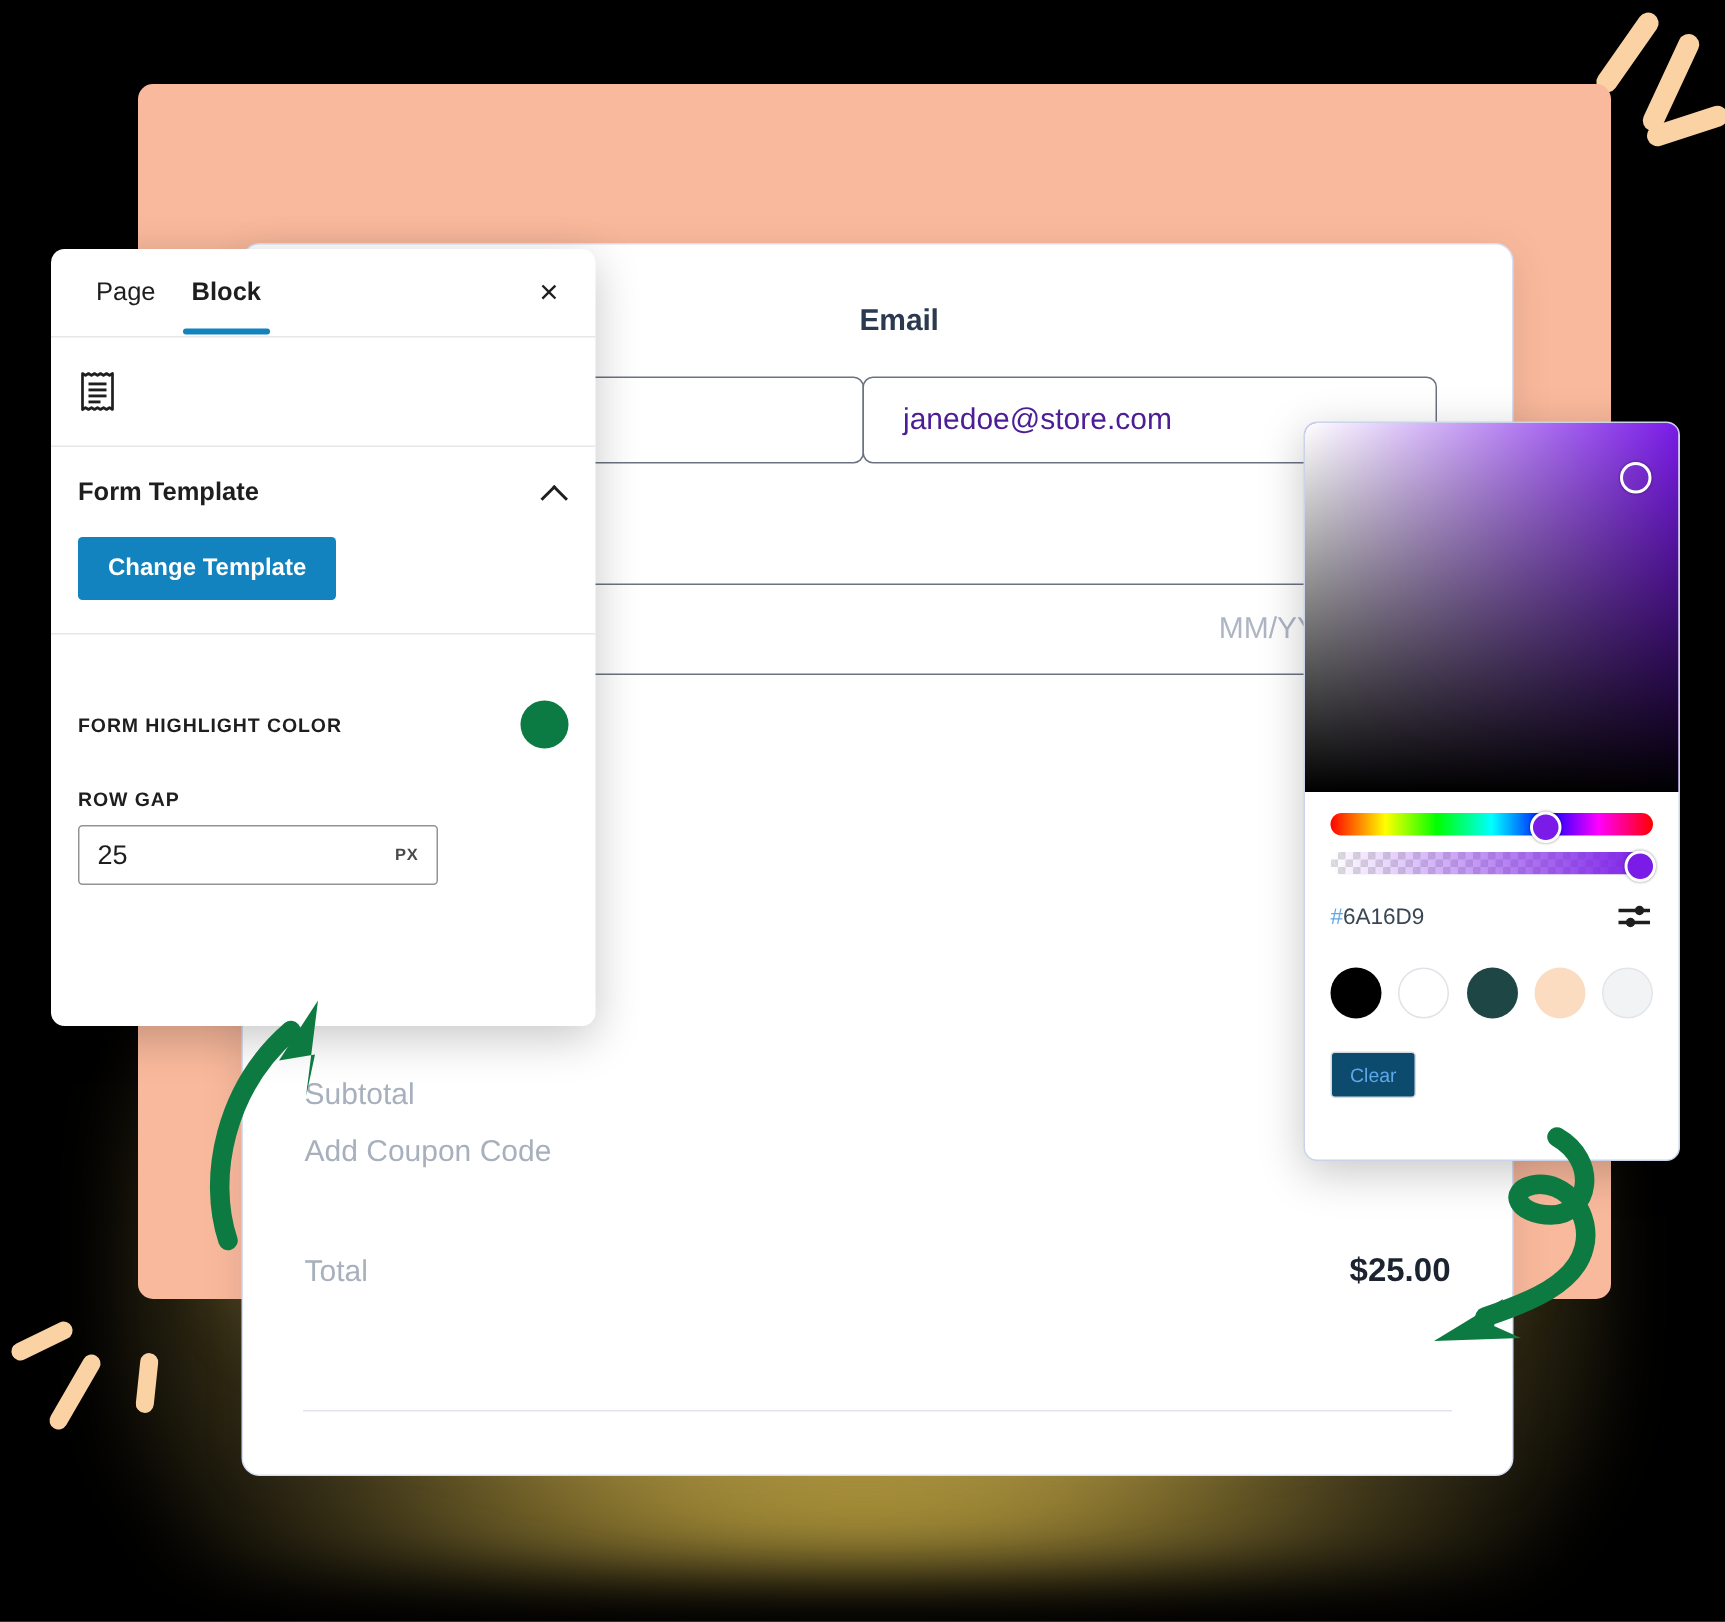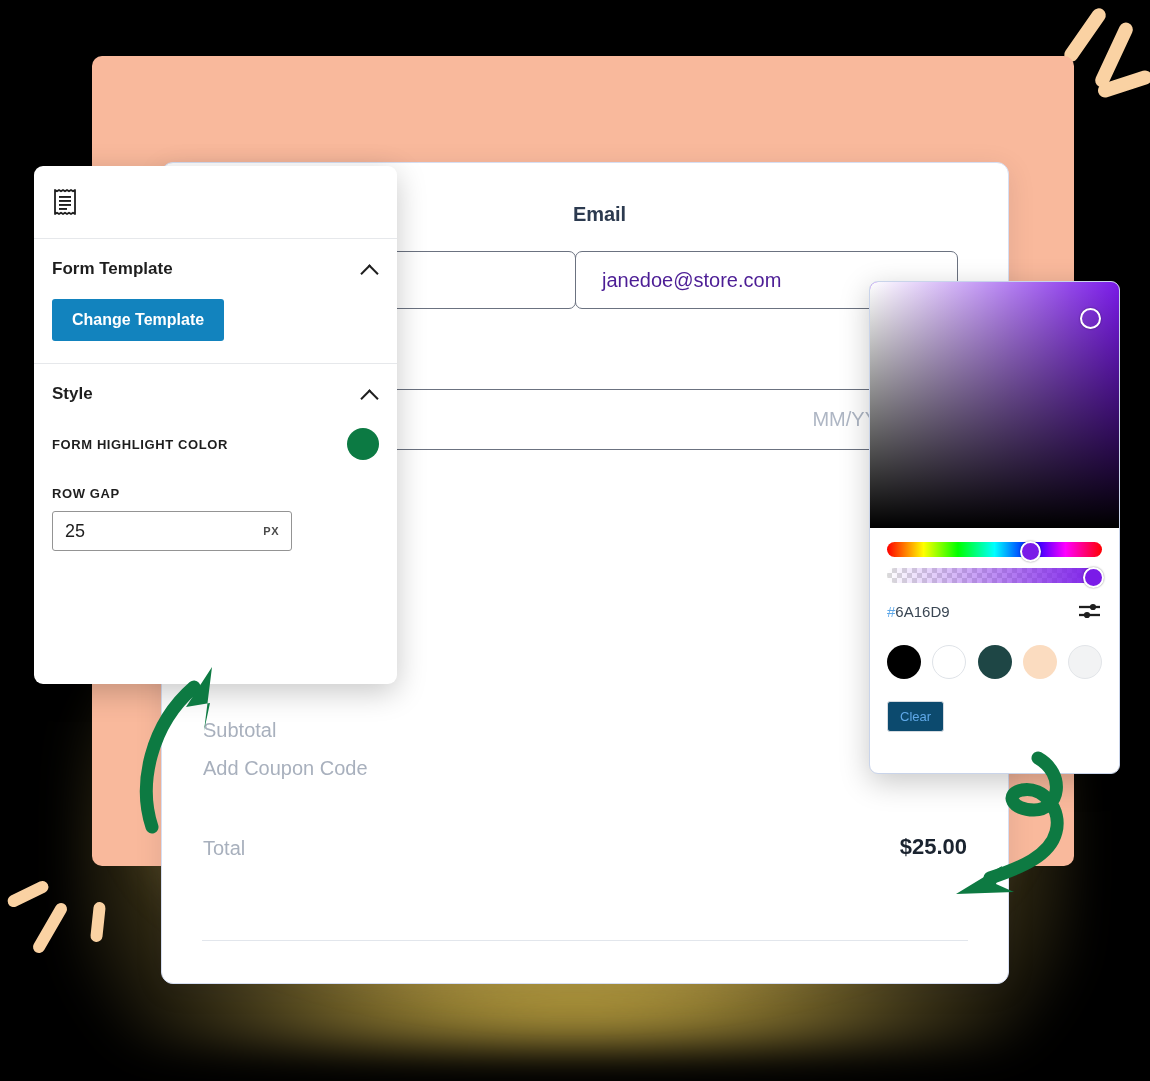--- a/index.html
+++ b/index.html
@@ -397,20 +397,25 @@
       <div id="divider"></div>
 
       <div class="summary-label" style="left:41px;top:674px;">Total</div>
       <div class="summary-value" style="right:41px;top:671px;">$25.00</div>
 
     </div>
   </div>
 
   <div id="block-panel">
 
+    <div id="panel-tabs">
+      <div class="tab">Page</div>
+      <div class="tab active">Block</div>
+      <div id="panel-close">×</div>
+    </div>
 
     <div class="panel-section">
       <div id="block-info">
         <span id="form-block-icon">
           <svg viewBox="0 0 26 28" width="26" height="28" aria-hidden="true">
             <path d="M3 2 L5 3.3 L7 2 L9 3.3 L11 2 L13 3.3 L15 2 L17 3.3 L19 2 L21 3.3 L23 2
                      L23 26 L21 24.7 L19 26 L17 24.7 L15 26 L13 24.7 L11 26 L9 24.7 L7 26 L5 24.7 L3 26 Z" fill="none" stroke="#1E1E1E" stroke-width="1.8" stroke-linejoin="round"></path>
             <rect x="7" y="8" width="12" height="1.9" fill="#1E1E1E"></rect>
             <rect x="7" y="12" width="12" height="1.9" fill="#1E1E1E"></rect>
             <rect x="7" y="16" width="12" height="1.9" fill="#1E1E1E"></rect>
@@ -422,24 +427,20 @@
 
     <div class="panel-section">
       <div class="sec-head">
         <span class="sec-title">Form Template</span>
         <span class="chev"></span>
       </div>
       <button id="change-template-btn">Change Template</button>
     </div>
 
     <div class="panel-section" style="border-bottom:none;">
-      <div class="sec-head">
-        <span class="sec-title">Style</span>
-        <span class="chev"></span>
-      </div>
 
       <div id="highlight-row">
         <span class="ctrl-label">FORM HIGHLIGHT COLOR</span>
         <span id="highlight-swatch"></span>
       </div>
 
       <span class="ctrl-label" id="rowgap-label">ROW GAP</span>
 
       <div id="rowgap-input-wrap">
         <span id="rowgap-value">25</span>

